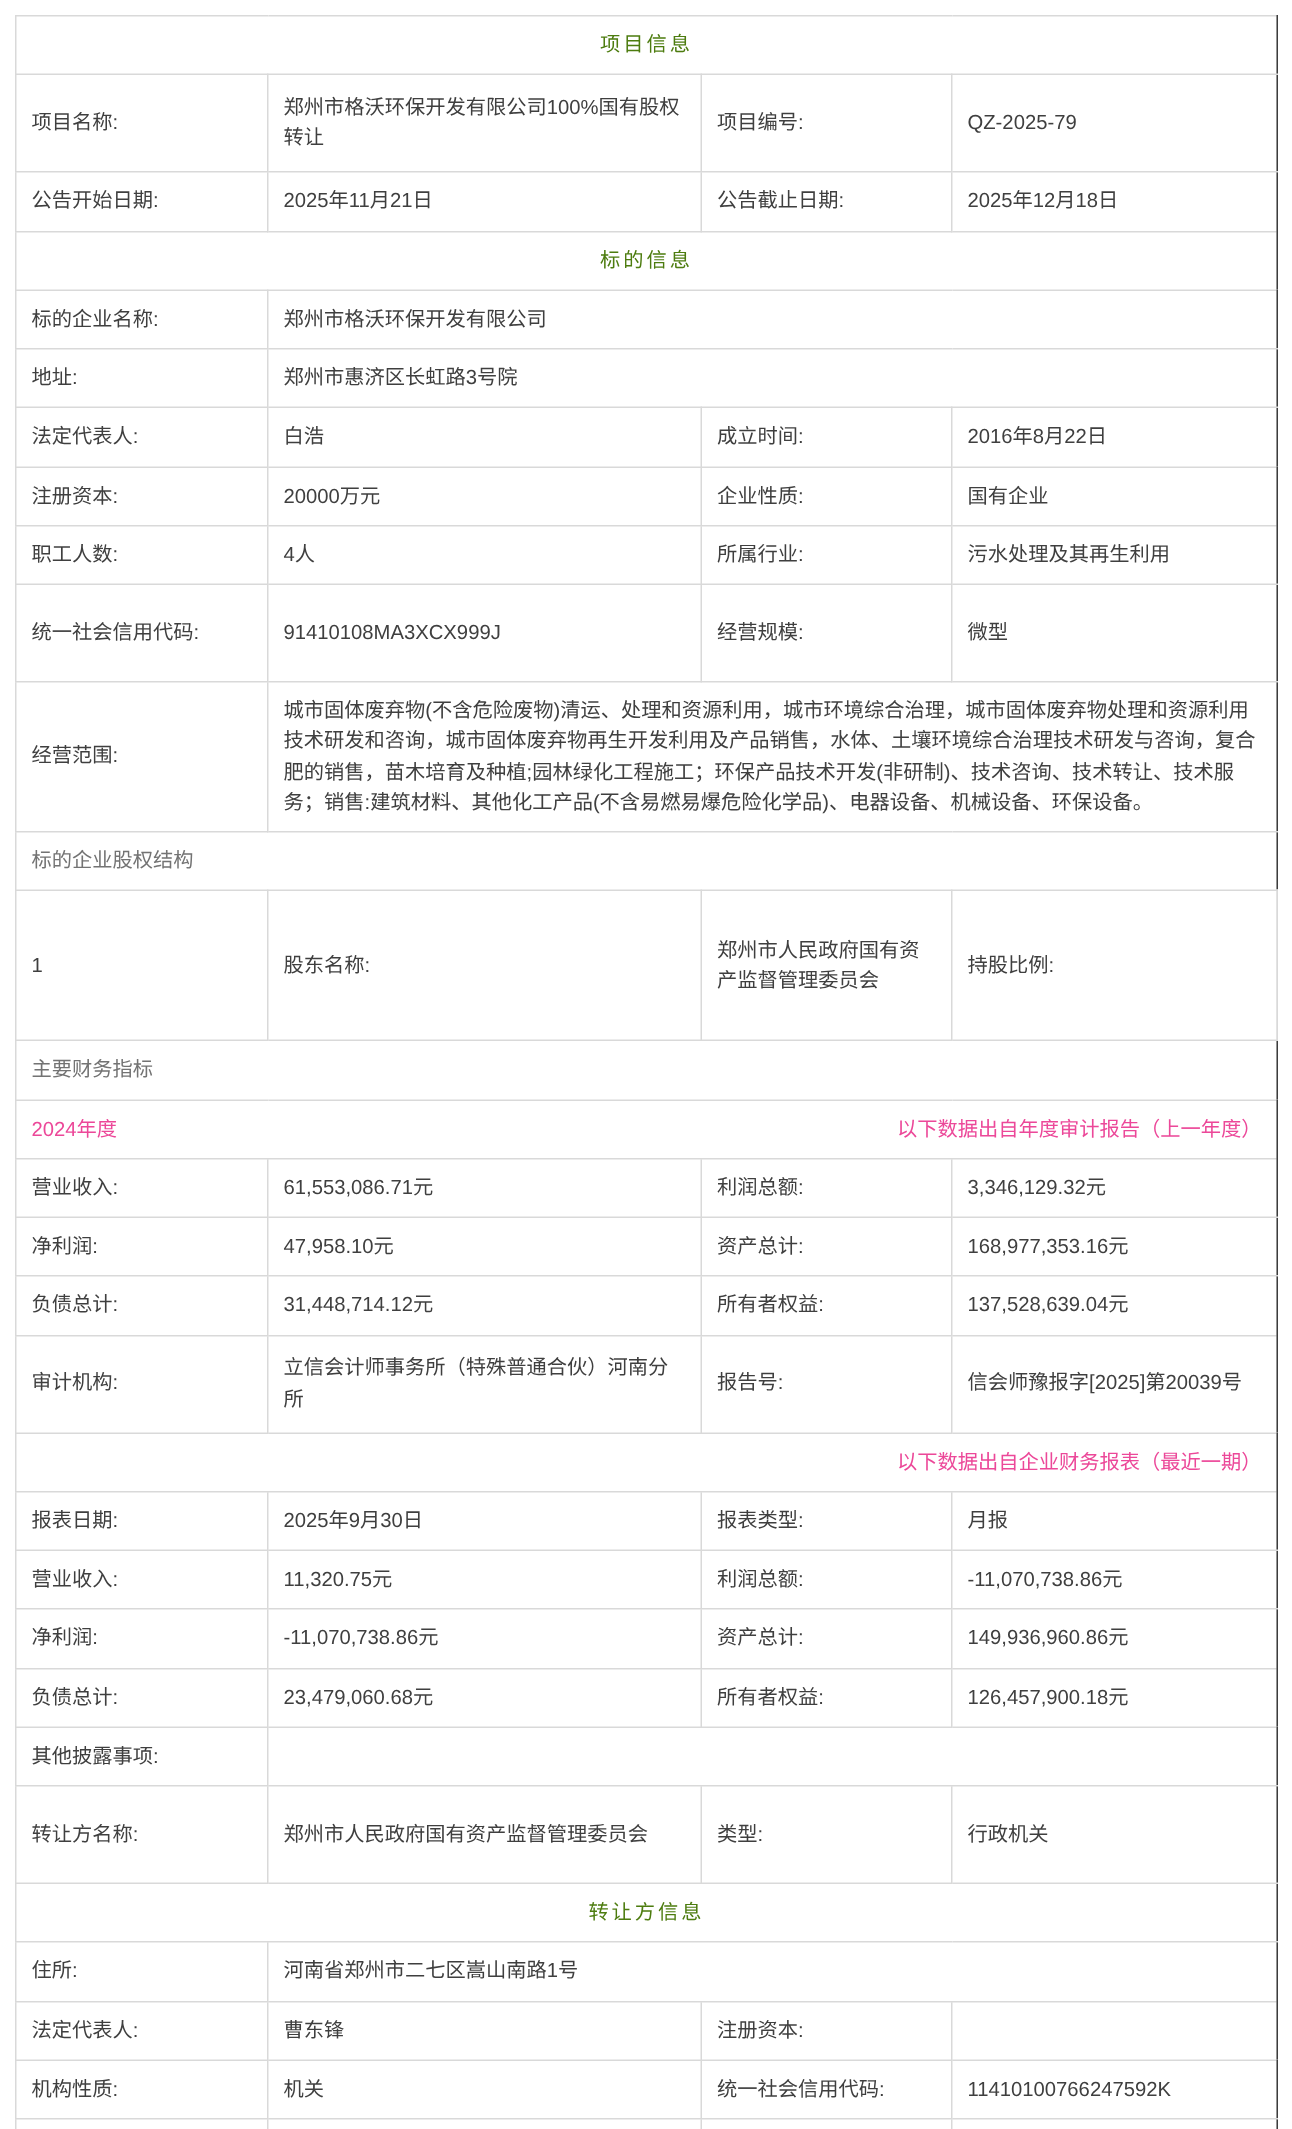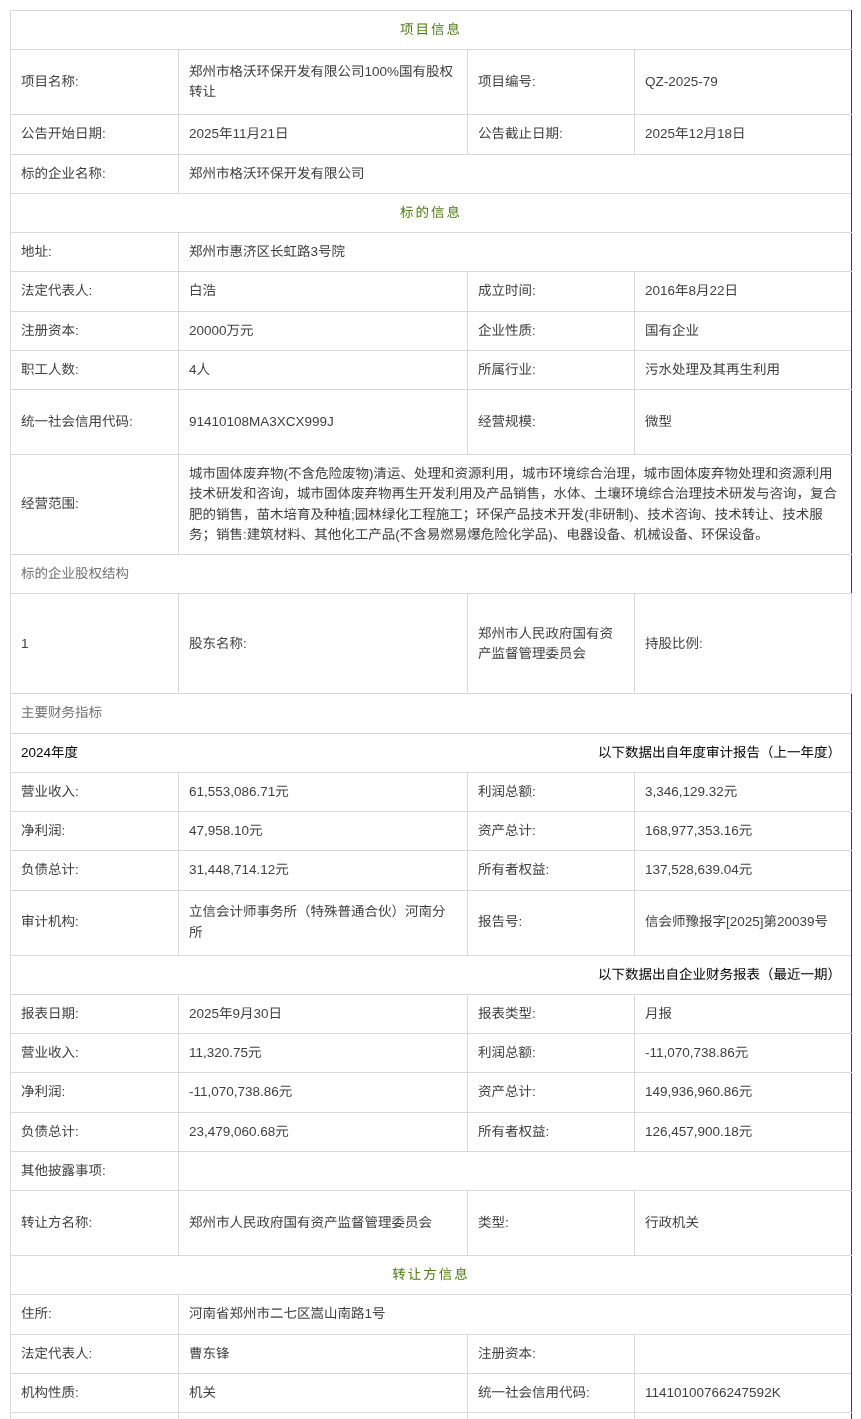--- a/index.html
+++ b/index.html
@@ -58,21 +58,21 @@
   }
   td.subhead {
     background: #f5f5f5;
     font-size: 13.5px;
     color: #737373;
     padding: 9px 10px;
   }
   td.noterow {
     background: #ffffff;
     font-size: 13.5px;
-    color: #000000;
+    color: #ec4899;
     padding: 9px 10px;
   }
   .noterow .inner {
     display: flex;
     justify-content: space-between;
     align-items: center;
     width: 100%;
   }
   .noterow .right-only {
     display: flex;
@@ -118,25 +118,25 @@
         <td class="value">QZ-2025-79</td>
       </tr>
       <tr>
         <td class="label">公告开始日期:</td>
         <td class="value">2025年11月21日</td>
         <td class="label">公告截止日期:</td>
         <td class="value">2025年12月18日</td>
       </tr>
 
       <tr>
+        <td class="section" colspan="4">标的信息</td>
+      </tr>
+      <tr>
         <td class="label">标的企业名称:</td>
         <td class="value" colspan="3">郑州市格沃环保开发有限公司</td>
-      </tr>
-      <tr>
-        <td class="section" colspan="4">标的信息</td>
       </tr>
       <tr>
         <td class="label">地址:</td>
         <td class="value" colspan="3">郑州市惠济区长虹路3号院</td>
       </tr>
       <tr>
         <td class="label">法定代表人:</td>
         <td class="value">白浩</td>
         <td class="label">成立时间:</td>
         <td class="value">2016年8月22日</td>

